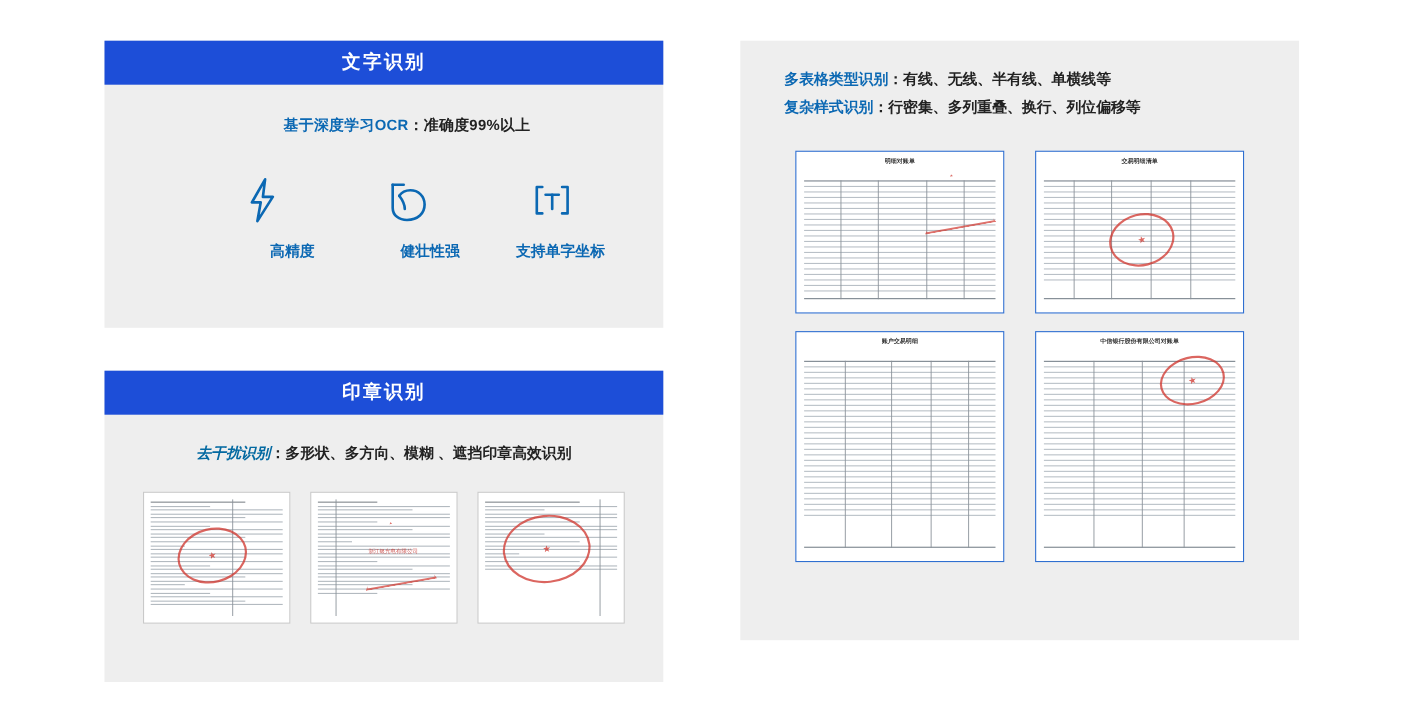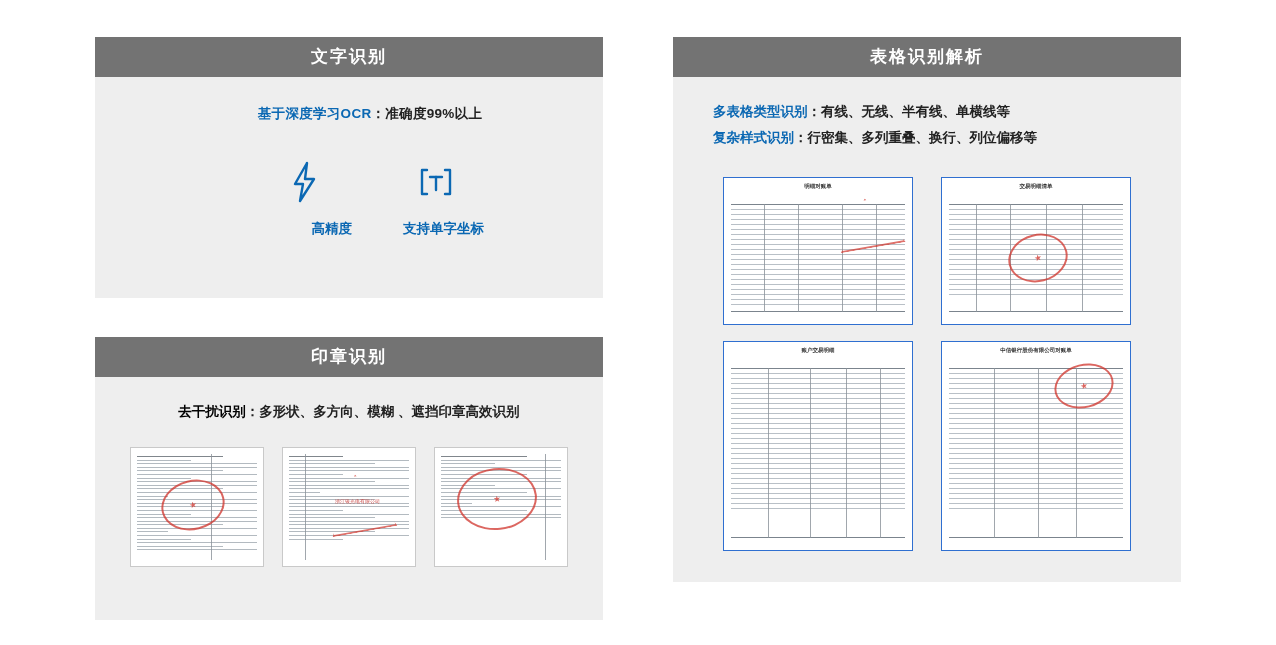--- a/index.html
+++ b/index.html
@@ -21,21 +21,21 @@
     height: 645px;
   }
 
   
   .panel {
     position: absolute;
     background: #eeeeee;
     box-sizing: border-box;
   }
   .panel-header {
-    background: #737373;
+    background: #1d4ed8;
     color: #ffffff;
     font-size: 17px;
     font-weight: bold;
     letter-spacing: 2px;
     text-align: center;
     line-height: 40px;
     height: 40px;
     box-sizing: border-box;
   }
   .panel-body {
@@ -99,21 +99,21 @@
   #panel-seal .panel-body {
     height: 205px;
     padding-top: 26px;
   }
   .seal-subtitle {
     text-align: center;
     font-size: 13.5px;
     font-weight: bold;
     color: #222;
   }
-  .seal-subtitle .hl { color: #000000; }
+  .seal-subtitle .hl { color: #0369a1; font-style: italic; }
 
   .seal-row {
     display: flex;
     justify-content: center;
     gap: 18px;
     margin-top: 26px;
   }
   .seal-thumb {
     width: 132px;
     height: 118px;
@@ -261,20 +261,30 @@
         <div class="feature">
           <div class="ficon">
             <svg width="42" height="44" viewBox="0 0 42 44" fill="none" stroke="#0b68b3" stroke-width="2.4" stroke-linejoin="round" stroke-linecap="round">
               <path d="M24 3 L12 24 L20 24 L17 41 L31 19 L22 19 Z"></path>
             </svg>
           </div>
           <div class="flabel">高精度</div>
         </div>
 
 
+        <div class="feature">
+          <div class="ficon">
+            <svg width="46" height="44" viewBox="0 0 46 44" fill="none" stroke="#0b68b3" stroke-width="2.4" stroke-linejoin="round" stroke-linecap="round">
+              <path d="M10 8 L10 29 C10 36 16 40 23 40 C33 40 39 34 39 26 C39 18 33 13 26 13 C21 13 18 15 16 18"></path>
+              <path d="M10 8 L20 8"></path>
+              <path d="M16 18 C19 22 21 26 21 30"></path>
+            </svg>
+          </div>
+          <div class="flabel">健壮性强</div>
+        </div>
 
         <div class="feature">
           <div class="ficon">
             <svg width="46" height="44" viewBox="0 0 46 44" fill="none" stroke="#0b68b3" stroke-width="2.4" stroke-linecap="round" stroke-linejoin="round">
               <path d="M14 10 L9 10 L9 34 L14 34"></path>
               <path d="M32 10 L37 10 L37 34 L32 34"></path>
               <path d="M17 17 L29 17"></path>
               <path d="M23 17 L23 30"></path>
             </svg>
           </div>
@@ -384,21 +394,20 @@
           </div>
           <div class="seal-oval" style="left:22px; top:20px; width:76px; height:58px; transform:rotate(-6deg);"></div>
           <div class="vline" style="left:110px;top:6px;bottom:6px;"></div>
         </div>
 
       </div>
     </div>
   </section>
 
   <section class="panel" id="panel-table">
-    <div class="panel-header">表格识别解析</div>
     <div class="panel-body">
 
       <div class="table-lines">
         <div>
           <span class="hl">多表格类型识别</span><span>：有线、无线、半有线、单横线等</span>
         </div>
         <div>
           <span class="hl">复杂样式识别</span><span>：行密集、多列重叠、换行、列位偏移等</span>
         </div>
       </div>

